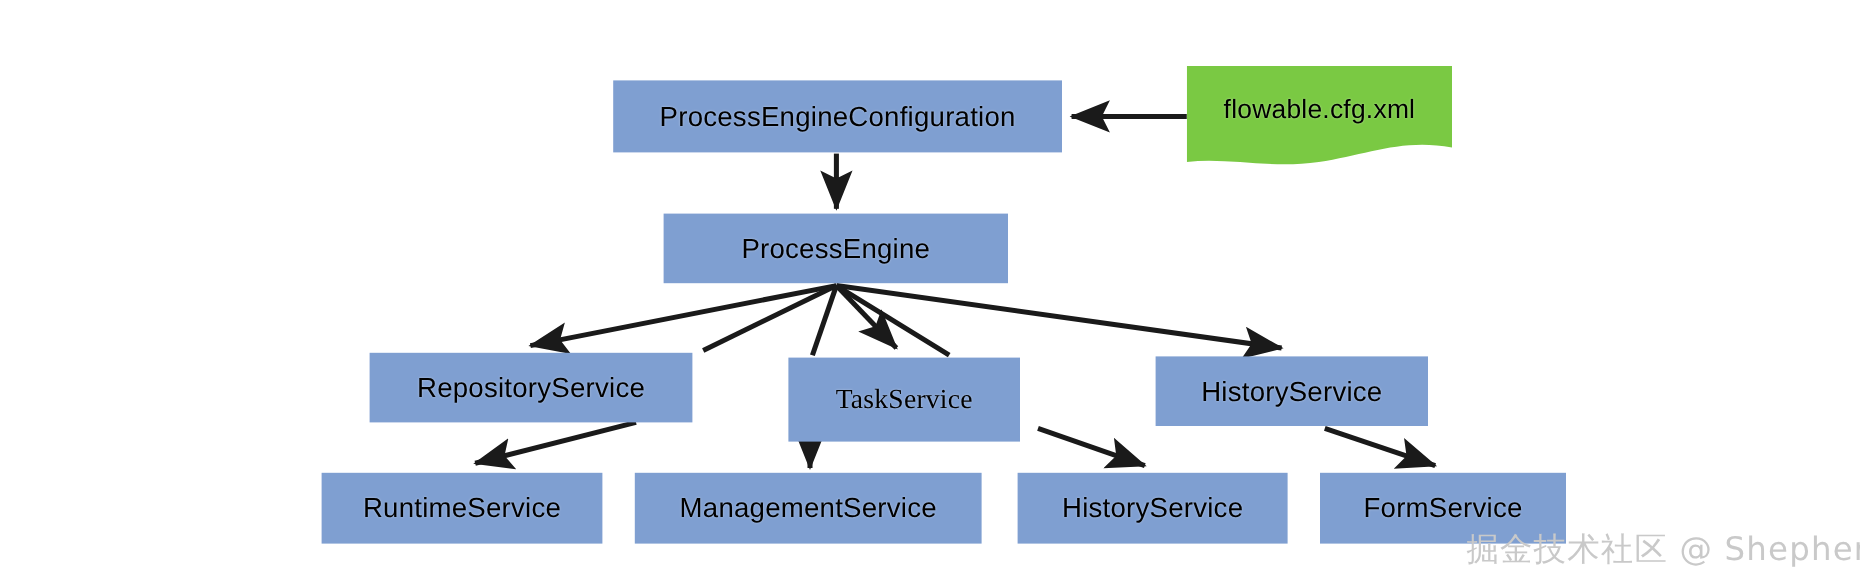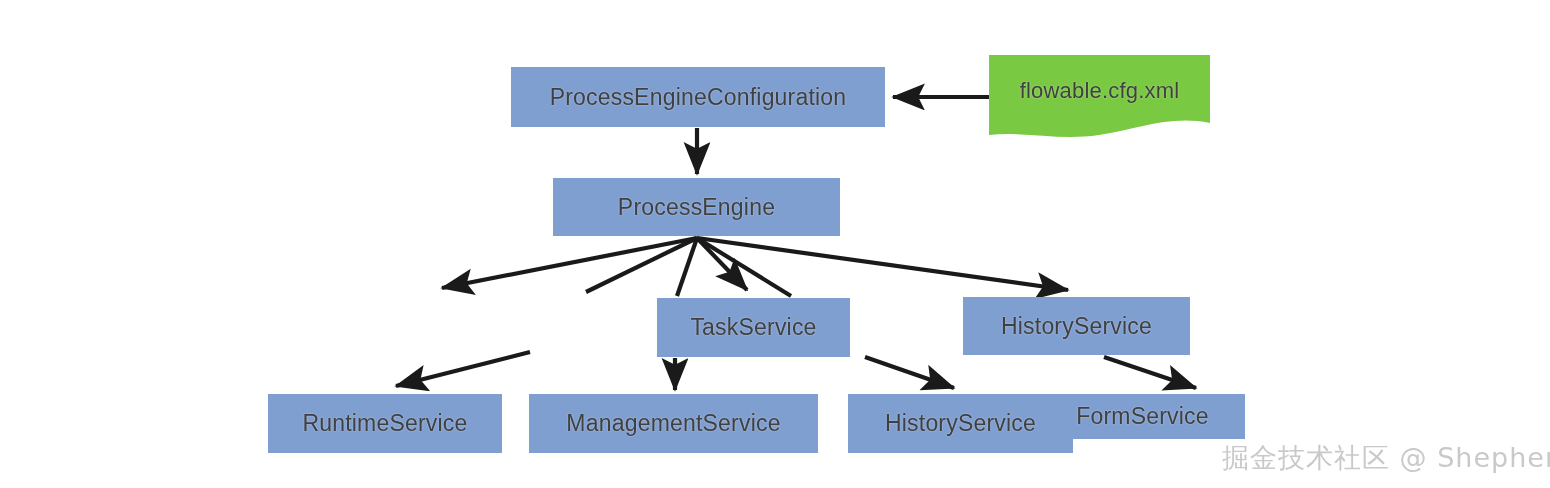--- a/index.html
+++ b/index.html
@@ -24,21 +24,21 @@
     width: 1550px;
     height: 488px;
     pointer-events: none;
   }
   .node {
     position: absolute;
     box-sizing: border-box;
     display: flex;
     align-items: center;
     justify-content: center;
-    color: #404040;
+    color: #000000;
     text-shadow: 0 0 2px rgba(255,255,255,0.45);
     letter-spacing: 0.2px;
     white-space: nowrap;
   }
   .node.blue {
     background: #7f9fd1;
     font-size: 23px;
   }
   .node.green {
     background: transparent;
@@ -109,40 +109,43 @@
     <svg class="green-shape" viewBox="0 0 221 85" preserveAspectRatio="none">
       <path d="M0,0 H221 V68 C180,60 150,74 110,80 C70,86 35,76 0,80 Z" fill="#7ac943"></path>
     </svg>
     <span class="green-label">flowable.cfg.xml</span>
   </div>
 
   <div class="node blue" style="left:553px; top:178px; width:287px; height:58px;">
     <span>ProcessEngine</span>
   </div>
 
+  <div class="node blue" style="left:308px; top:294px; width:269px; height:58px;">
+    <span>RepositoryService</span>
+  </div>
 
-  <div class="node blue" style="left:657px; top:298px; width:193px; height:59px;">
+  <div class="node blue" style="left:657px; top:298px; width:193px; height:70px;font-family:Liberation Serif, serif;">
     <span>TaskService</span>
   </div>
 
   <div class="node blue" style="left:963px; top:297px; width:227px; height:58px;">
     <span>HistoryService</span>
   </div>
 
   <div class="node blue" style="left:268px; top:394px; width:234px; height:59px;align-items:center;">
     <span>RuntimeService</span>
   </div>
 
   <div class="node blue" style="left:529px; top:394px; width:289px; height:59px;">
     <span>ManagementService</span>
   </div>
 
   <div class="node blue" style="left:848px; top:394px; width:225px; height:59px;">
     <span>HistoryService</span>
   </div>
 
-  <div class="node blue" style="left:1040px; top:394px; width:205px; height:45px;text-align:center;">
+  <div class="node blue" style="left:1100px; top:394px; width:205px; height:59px;text-align:center;">
     <span>FormService</span>
   </div>
 
   <div class="watermark" style="left:1222px; top:440px;">掘金技术社区 @ Shepherd</div>
 
 </div>
 
 </body></html>

